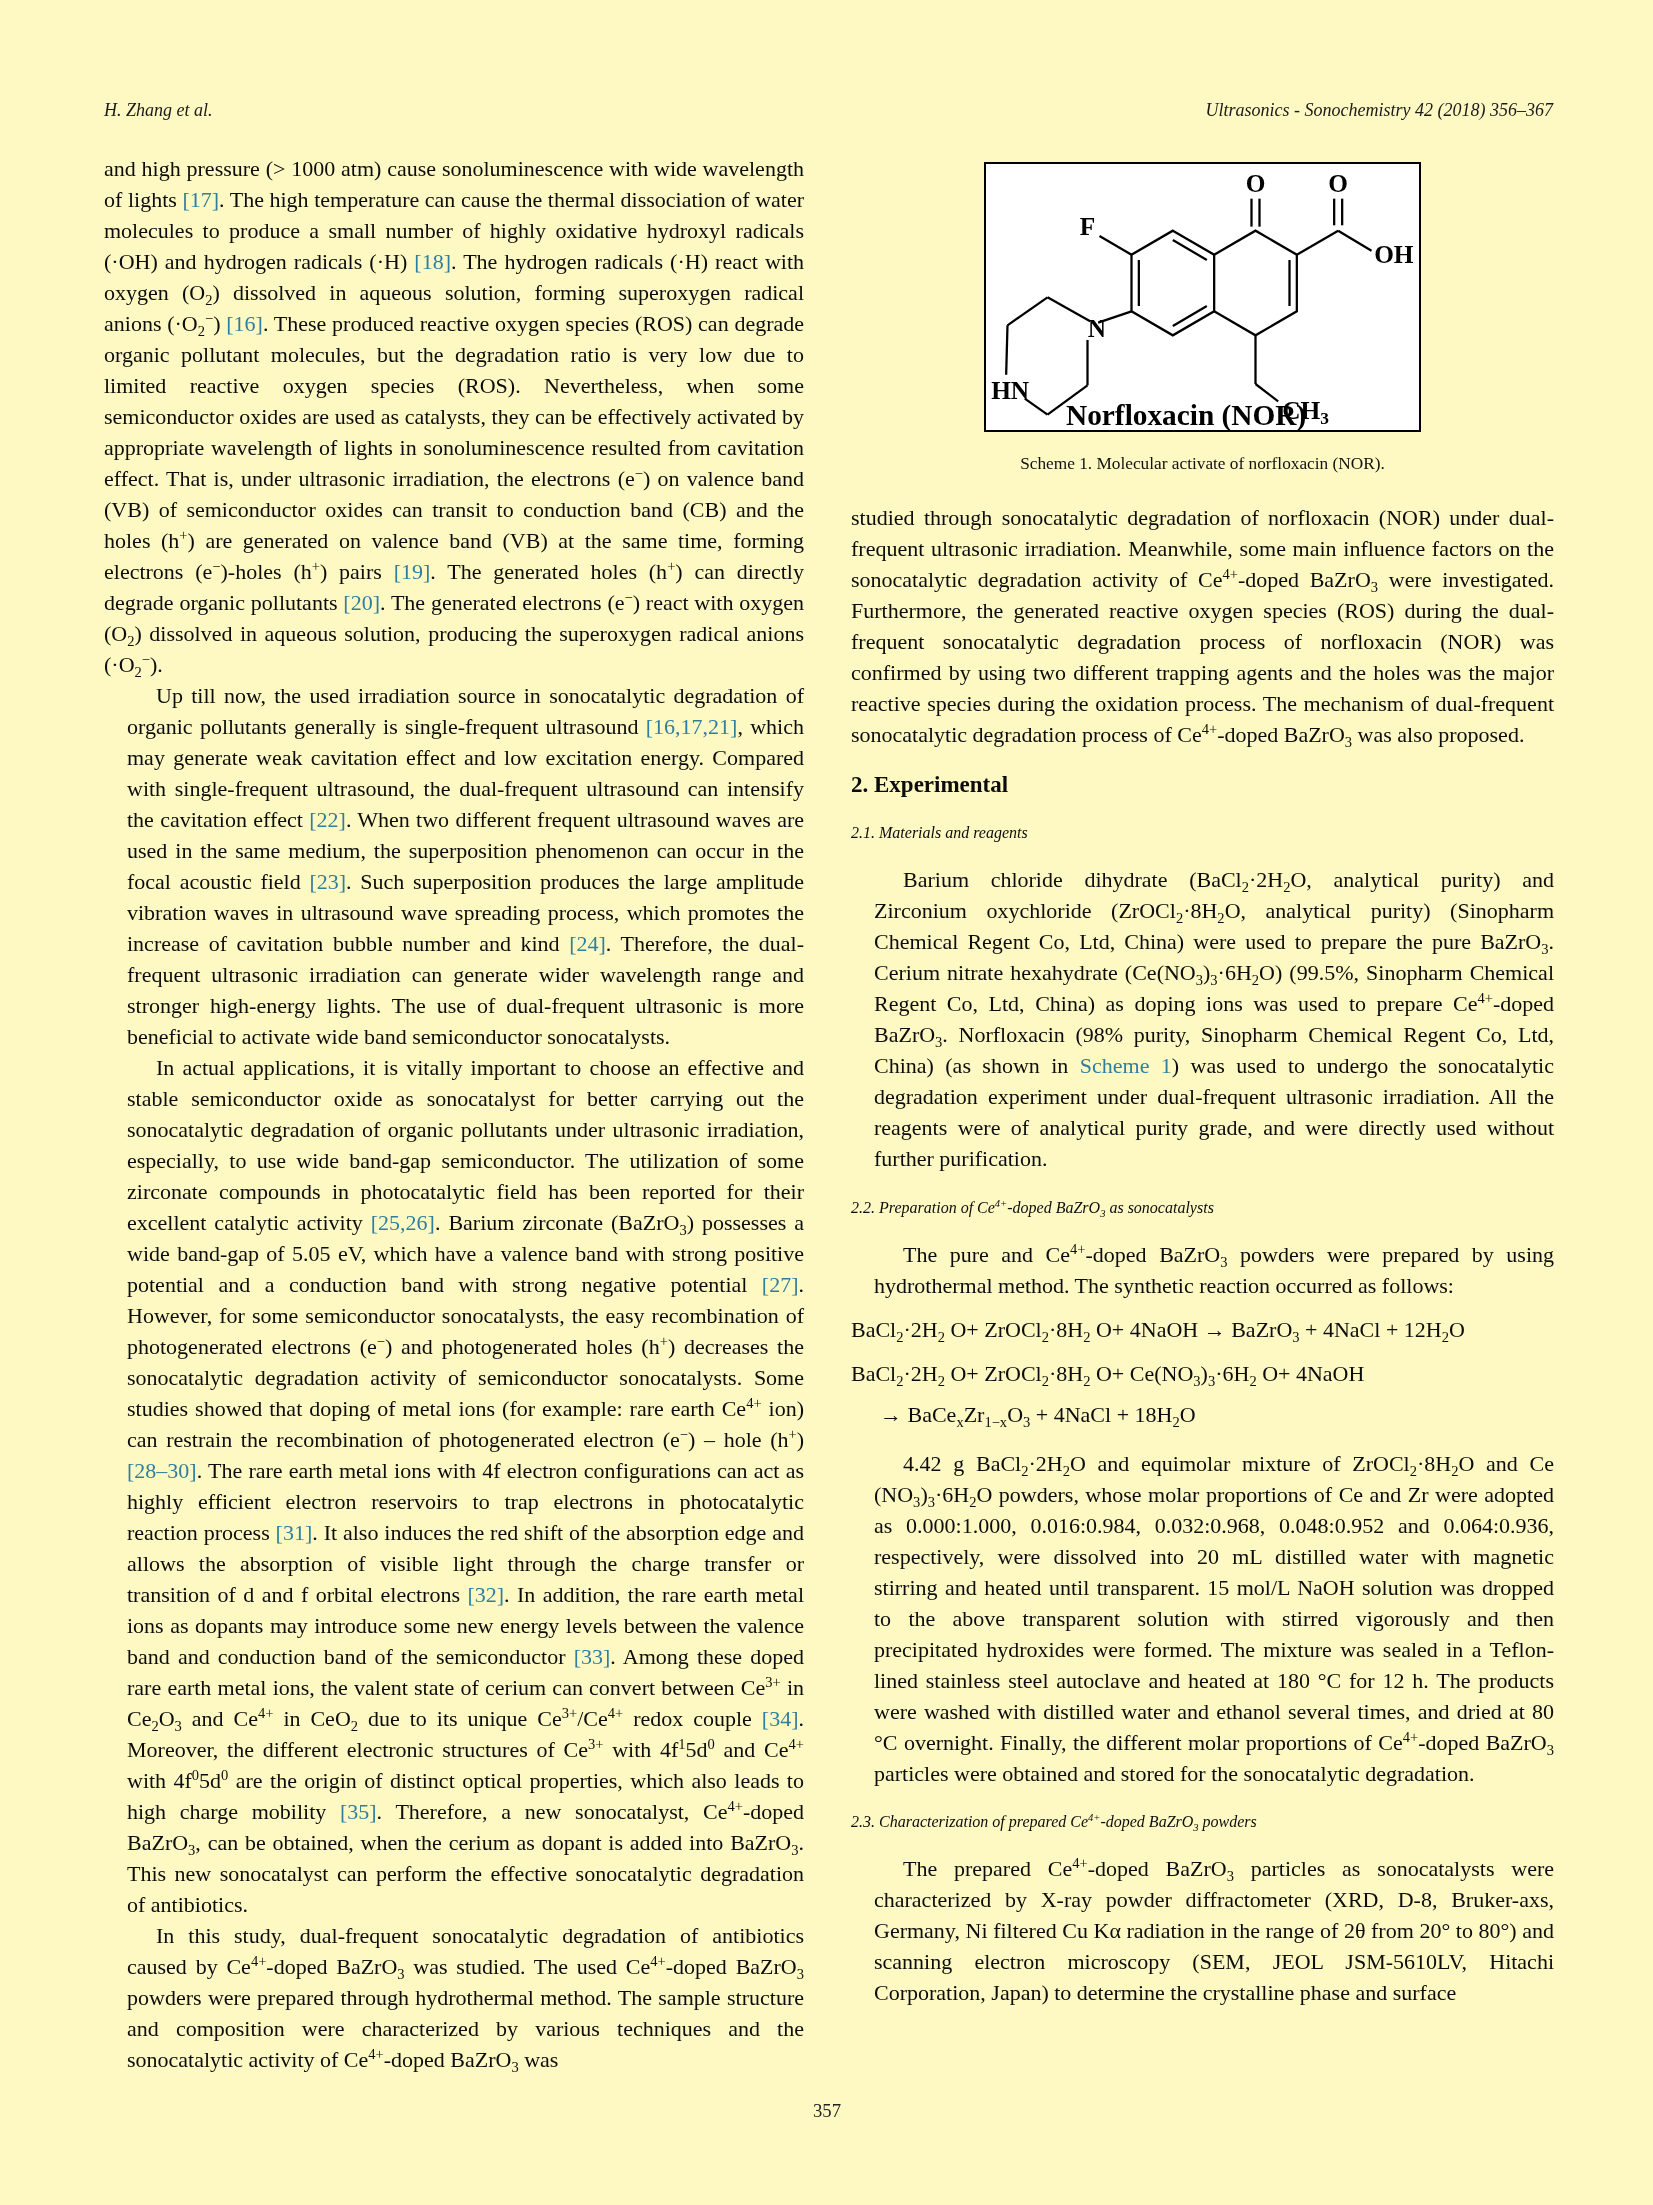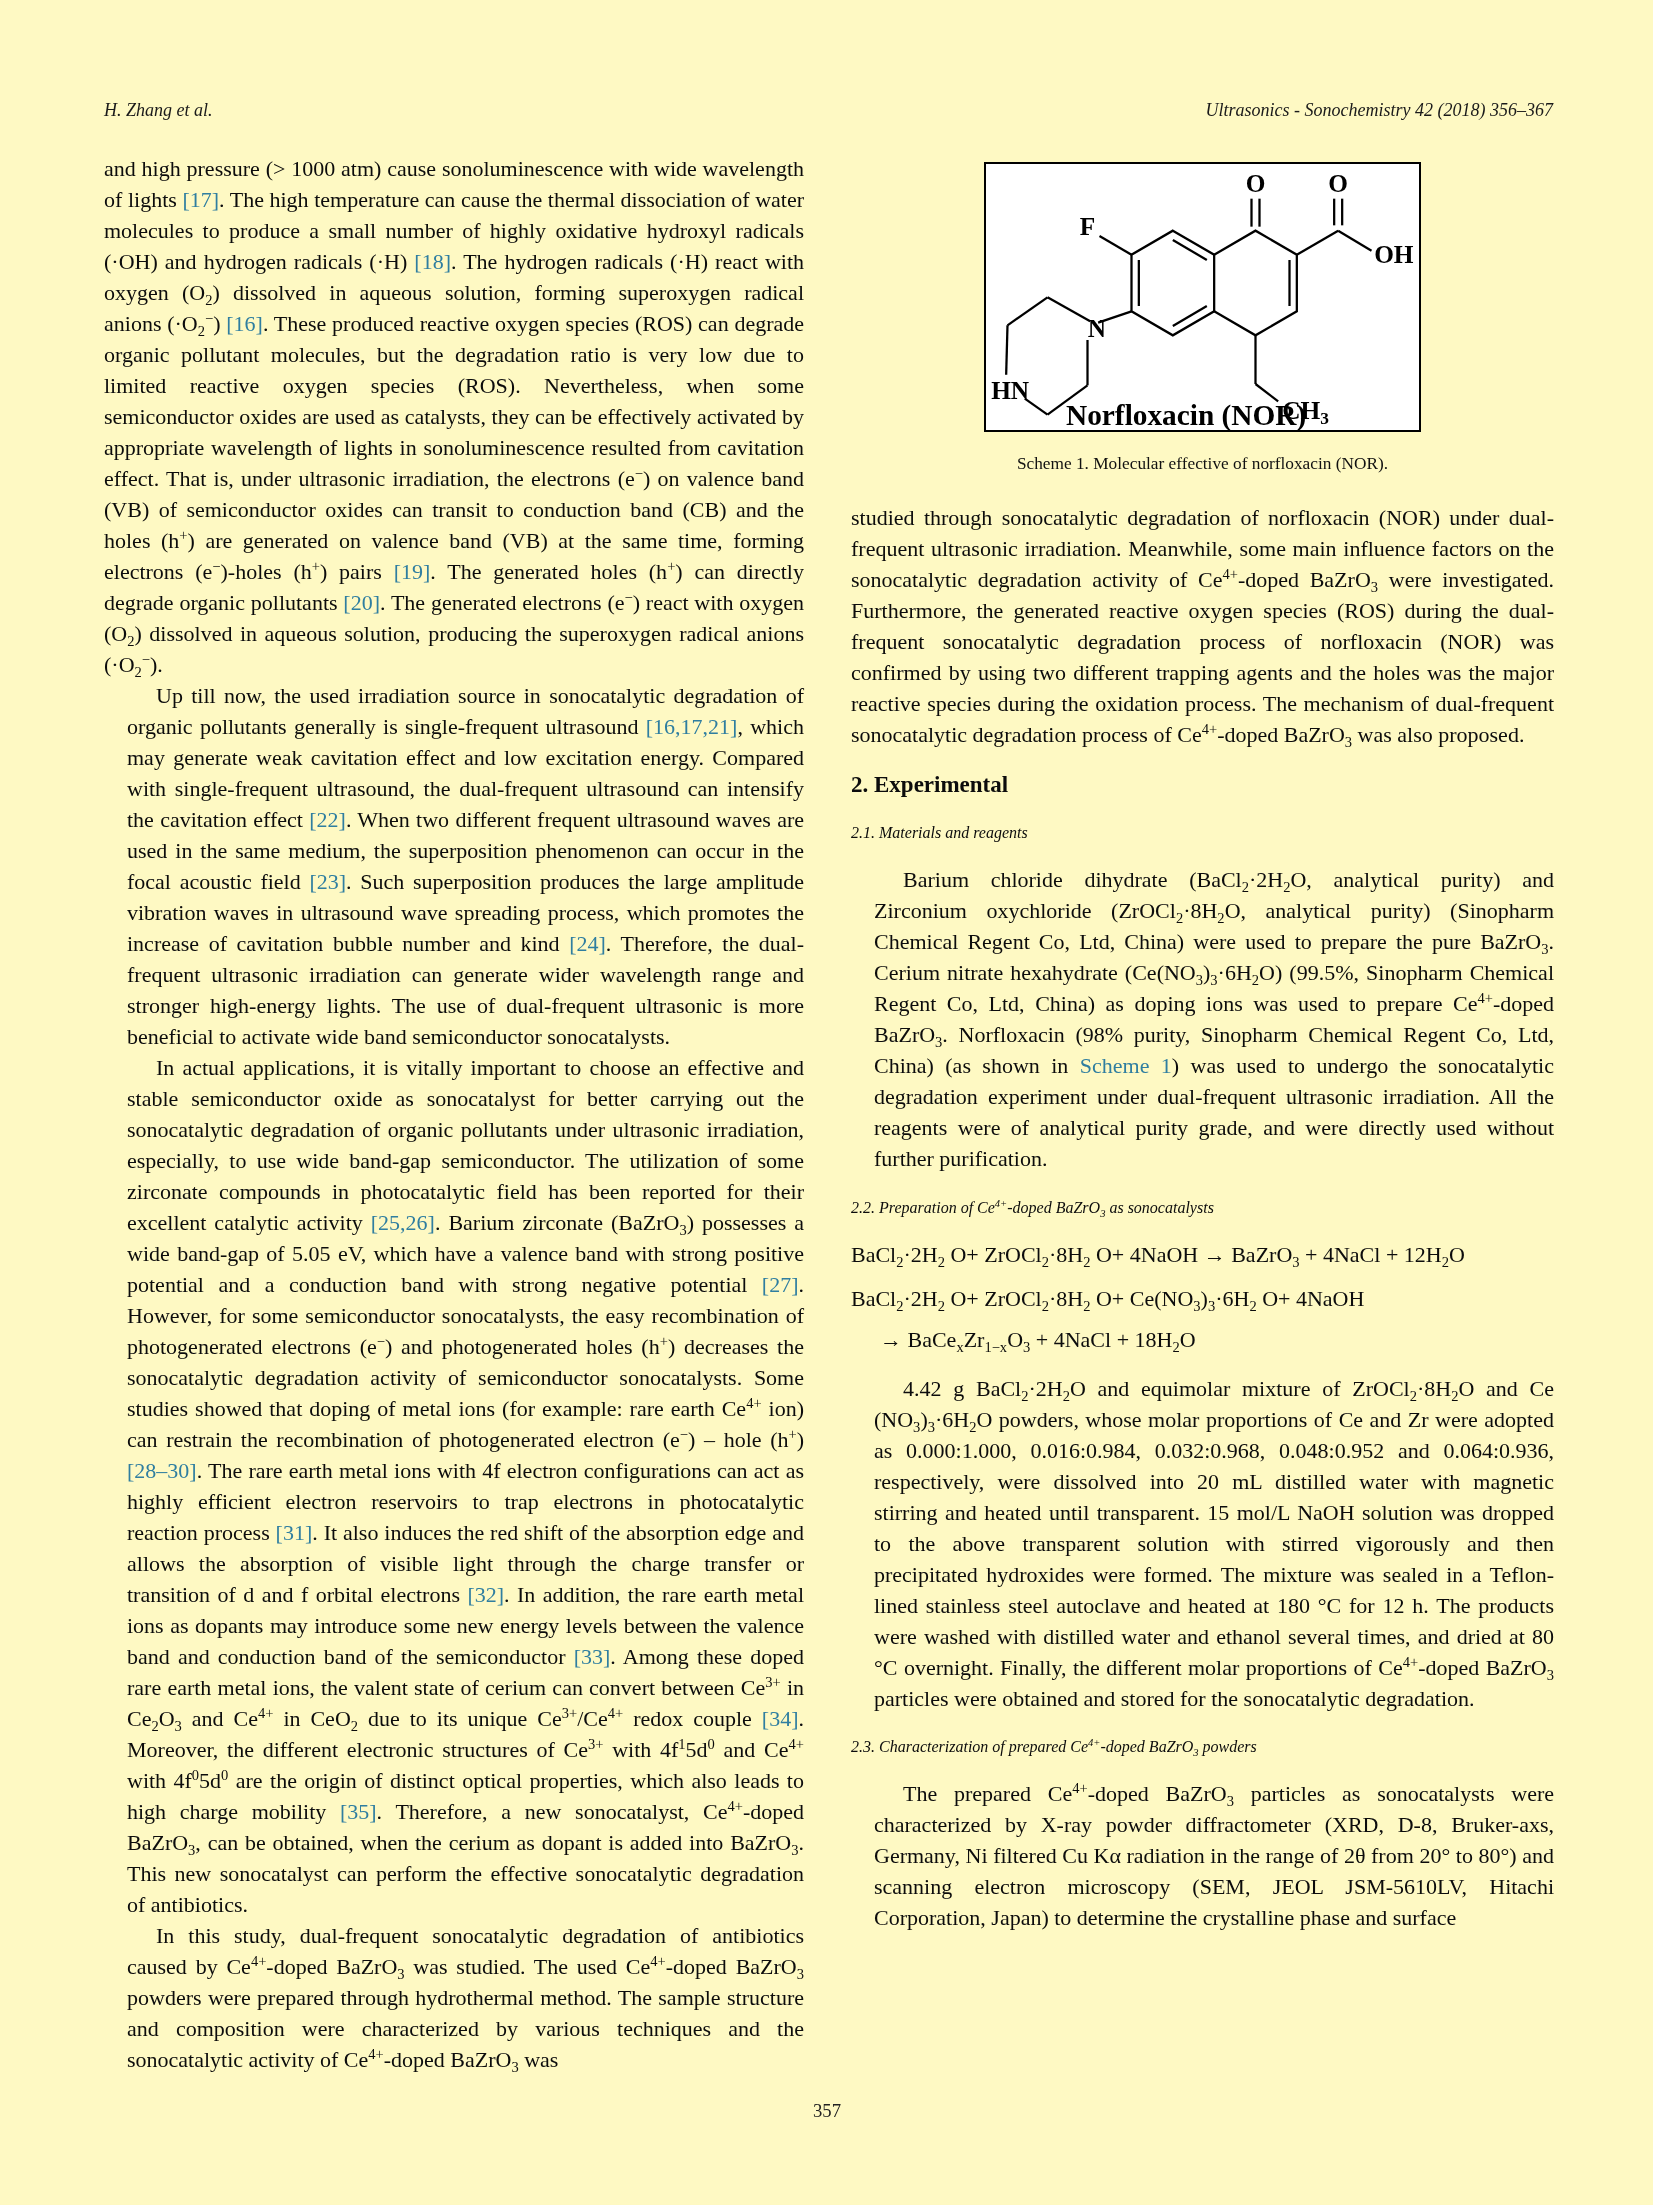--- a/index.html
+++ b/index.html
@@ -103,32 +103,33 @@
             <text class="atom" x="582" y="148" text-anchor="start">OH</text>
             <text class="atom" x="152" y="106" text-anchor="middle">F</text>
             <text class="atom" x="166" y="260" text-anchor="middle">N</text>
             <text class="atom" x="36" y="352" text-anchor="middle">HN</text>
             <text class="atom" x="444" y="382" text-anchor="start"><tspan>CH</tspan><tspan class="atom-small" dy="8">3</tspan></text>
             <text class="mol-title" x="300" y="391" text-anchor="middle">Norfloxacin (NOR)</text>
           </g>
         </svg>
       </div>
       <div class="scheme-caption">
-        <b>Scheme 1.</b><span> Molecular effective of norfloxacin (NOR).</span>
+        <b>Scheme 1.</b><span> Molecular activate of norfloxacin (NOR).</span>
       </div>
     </div>
 
     <p class="body">studied through sonocatalytic degradation of norfloxacin (NOR) under dual-frequent ultrasonic irradiation. Meanwhile, some main influence factors on the sonocatalytic degradation activity of Ce<sup>4+</sup>-doped BaZrO<sub>3</sub> were investigated. Furthermore, the generated reactive oxygen species (ROS) during the dual-frequent sonocatalytic degradation process of norfloxacin (NOR) was confirmed by using two different trapping agents and the holes was the major reactive species during the oxidation process. The mechanism of dual-frequent sonocatalytic degradation process of Ce<sup>4+</sup>-doped BaZrO<sub>3</sub> was also proposed.</p>
 
     <h2 class="sec">2. Experimental</h2>
 
     <h3 class="subsec">2.1. Materials and reagents</h3>
     <p class="body indent">Barium chloride dihydrate (BaCl<sub>2</sub>·2H<sub>2</sub>O, analytical purity) and Zirconium oxychloride (ZrOCl<sub>2</sub>·8H<sub>2</sub>O, analytical purity) (Sinopharm Chemical Regent Co, Ltd, China) were used to prepare the pure BaZrO<sub>3</sub>. Cerium nitrate hexahydrate (Ce(NO<sub>3</sub>)<sub>3</sub>·6H<sub>2</sub>O) (99.5%, Sinopharm Chemical Regent Co, Ltd, China) as doping ions was used to prepare Ce<sup>4+</sup>-doped BaZrO<sub>3</sub>. Norfloxacin (98% purity, Sinopharm Chemical Regent Co, Ltd, China) (as shown in <span class="cite">Scheme 1</span>) was used to undergo the sonocatalytic degradation experiment under dual-frequent ultrasonic irradiation. All the reagents were of analytical purity grade, and were directly used without further purification.</p>
 
     <h3 class="subsec">2.2. Preparation of Ce<sup>4+</sup>-doped BaZrO<sub>3</sub> as sonocatalysts</h3>
+    <p class="body indent">The pure and Ce<sup>4+</sup>-doped BaZrO<sub>3</sub> powders were prepared by using hydrothermal method. The synthetic reaction occurred as follows:</p>
 
     <div class="eq">BaCl<sub>2</sub>·2H<sub>2</sub> O+ ZrOCl<sub>2</sub>·8H<sub>2</sub> O+ 4NaOH → BaZrO<sub>3</sub> + 4NaCl + 12H<sub>2</sub>O</div>
     <div class="eq" style="margin-bottom:0;">BaCl<sub>2</sub>·2H<sub>2</sub> O+ ZrOCl<sub>2</sub>·8H<sub>2</sub> O+ Ce(NO<sub>3</sub>)<sub>3</sub>·6H<sub>2</sub> O+ 4NaOH</div>
     <div class="eq eq-cont">→ BaCe<sub>x</sub>Zr<sub>1−x</sub>O<sub>3</sub> + 4NaCl + 18H<sub>2</sub>O</div>
 
     <p class="body indent">4.42 g BaCl<sub>2</sub>·2H<sub>2</sub>O and equimolar mixture of ZrOCl<sub>2</sub>·8H<sub>2</sub>O and Ce (NO<sub>3</sub>)<sub>3</sub>·6H<sub>2</sub>O powders, whose molar proportions of Ce and Zr were adopted as 0.000:1.000, 0.016:0.984, 0.032:0.968, 0.048:0.952 and 0.064:0.936, respectively, were dissolved into 20 mL distilled water with magnetic stirring and heated until transparent. 15 mol/L NaOH solution was dropped to the above transparent solution with stirred vigorously and then precipitated hydroxides were formed. The mixture was sealed in a Teflon-lined stainless steel autoclave and heated at 180 °C for 12 h. The products were washed with distilled water and ethanol several times, and dried at 80 °C overnight. Finally, the different molar proportions of Ce<sup>4+</sup>-doped BaZrO<sub>3</sub> particles were obtained and stored for the sonocatalytic degradation.</p>
 
     <h3 class="subsec">2.3. Characterization of prepared Ce<sup>4+</sup>-doped BaZrO<sub>3</sub> powders</h3>
     <p class="body indent">The prepared Ce<sup>4+</sup>-doped BaZrO<sub>3</sub> particles as sonocatalysts were characterized by X-ray powder diffractometer (XRD, D-8, Bruker-axs, Germany, Ni filtered Cu Kα radiation in the range of 2θ from 20° to 80°) and scanning electron microscopy (SEM, JEOL JSM-5610LV, Hitachi Corporation, Japan) to determine the crystalline phase and surface</p>
 

